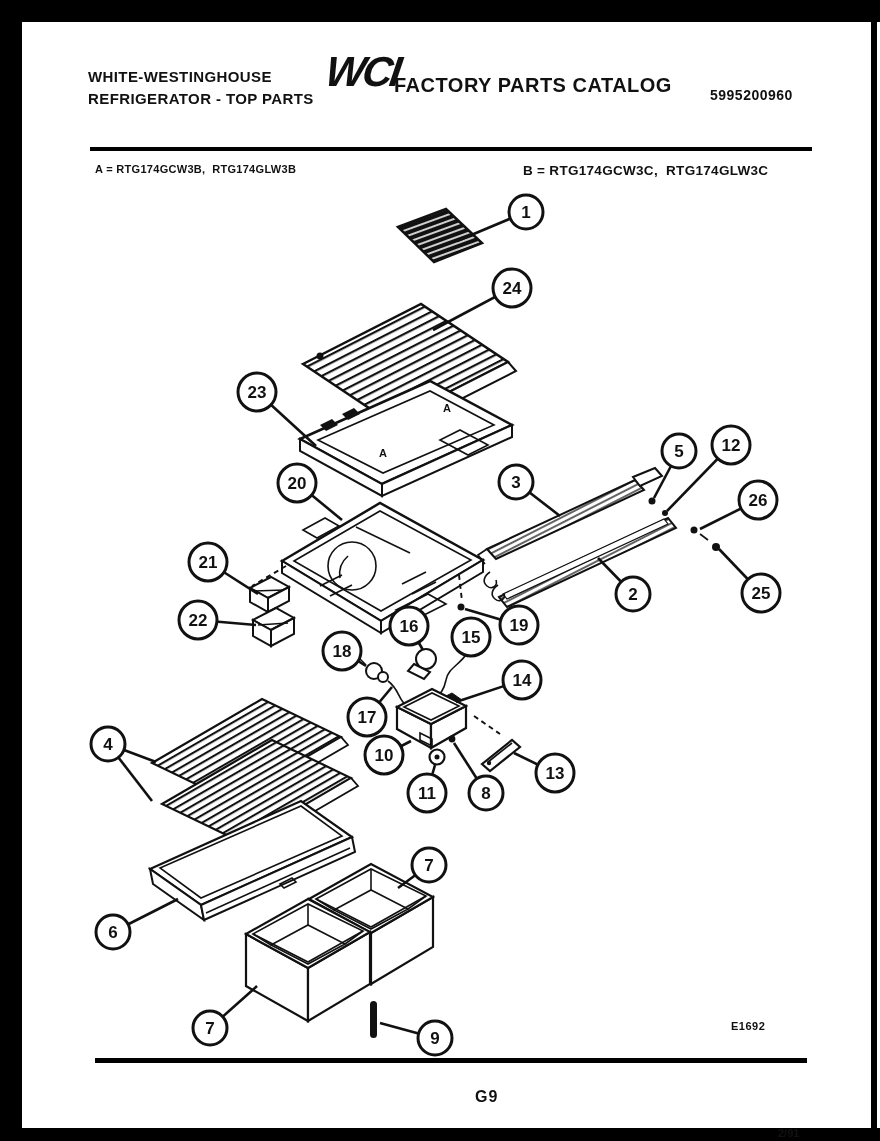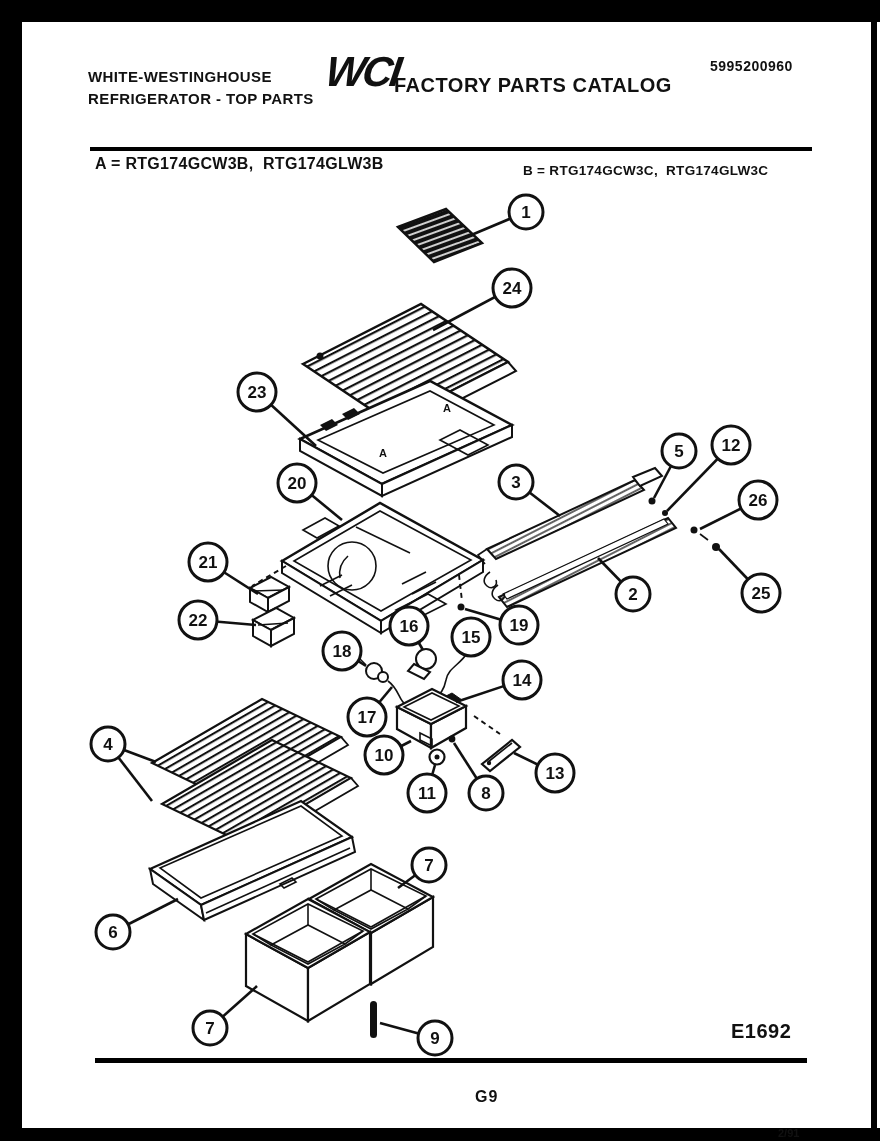--- a/index.html
+++ b/index.html
@@ -11,27 +11,27 @@
   .edge-top{left:0;top:0;width:880px;height:22px;}
   .edge-left{left:0;top:0;width:22px;height:1141px;}
   .edge-bottom{left:0;top:1128px;width:880px;height:13px;}
   .edge-right{left:871px;top:0;width:6px;height:1141px;}
   .txt{position:absolute;font-weight:700;white-space:pre;}
   .brand1{left:88px;top:68px;font-size:15px;letter-spacing:.4px;}
   .brand2{left:88px;top:90px;font-size:15px;letter-spacing:.4px;}
   .wci{left:326px;top:48px;font-size:42px;font-style:italic;font-weight:900;
        letter-spacing:-3px;transform:skewX(-8deg);}
   .cattitle{left:394px;top:74px;font-size:20px;letter-spacing:.5px;}
-  .pubnum{left:710px;top:58px;font-size:14px;letter-spacing:.5px;}
+  .pubnum{left:710px;top:87px;font-size:14px;letter-spacing:.5px;}
   .rule{position:absolute;background:#000;}
   .rule-header{left:90px;top:147px;width:722px;height:4px;}
   .rule-footer{left:95px;top:1058px;width:712px;height:5px;}
-  .modelA{left:95px;top:155px;font-size:16px;letter-spacing:.3px;}
+  .modelA{left:95px;top:163px;font-size:11px;letter-spacing:.3px;}
   .modelB{left:523px;top:163px;font-size:13.5px;letter-spacing:.3px;text-align:center;}
-  .figcode{left:731px;top:1020px;font-size:20px;letter-spacing:.5px;}
+  .figcode{left:731px;top:1020px;font-size:11px;letter-spacing:.5px;}
   .pagecode{left:443px;top:1088px;font-size:16px;letter-spacing:1px;margin-left:32px;}
   .revdate{left:778px;top:1127px;font-size:11px;}
   svg.diagram{position:absolute;left:0;top:0;}
   .leader{stroke:#111;stroke-width:2.6;fill:none;}
   .callout-circle{fill:#fff;stroke:#111;stroke-width:3;}
   .callout-num{font-family:"Liberation Sans",sans-serif;font-weight:700;
                font-size:17px;text-anchor:middle;fill:#111;}
   .amark{font-family:"Liberation Sans",sans-serif;font-weight:700;font-size:11px;
          text-anchor:middle;fill:#111;}
   .dash{stroke:#111;stroke-width:1.9;stroke-dasharray:5 4;fill:none;}

